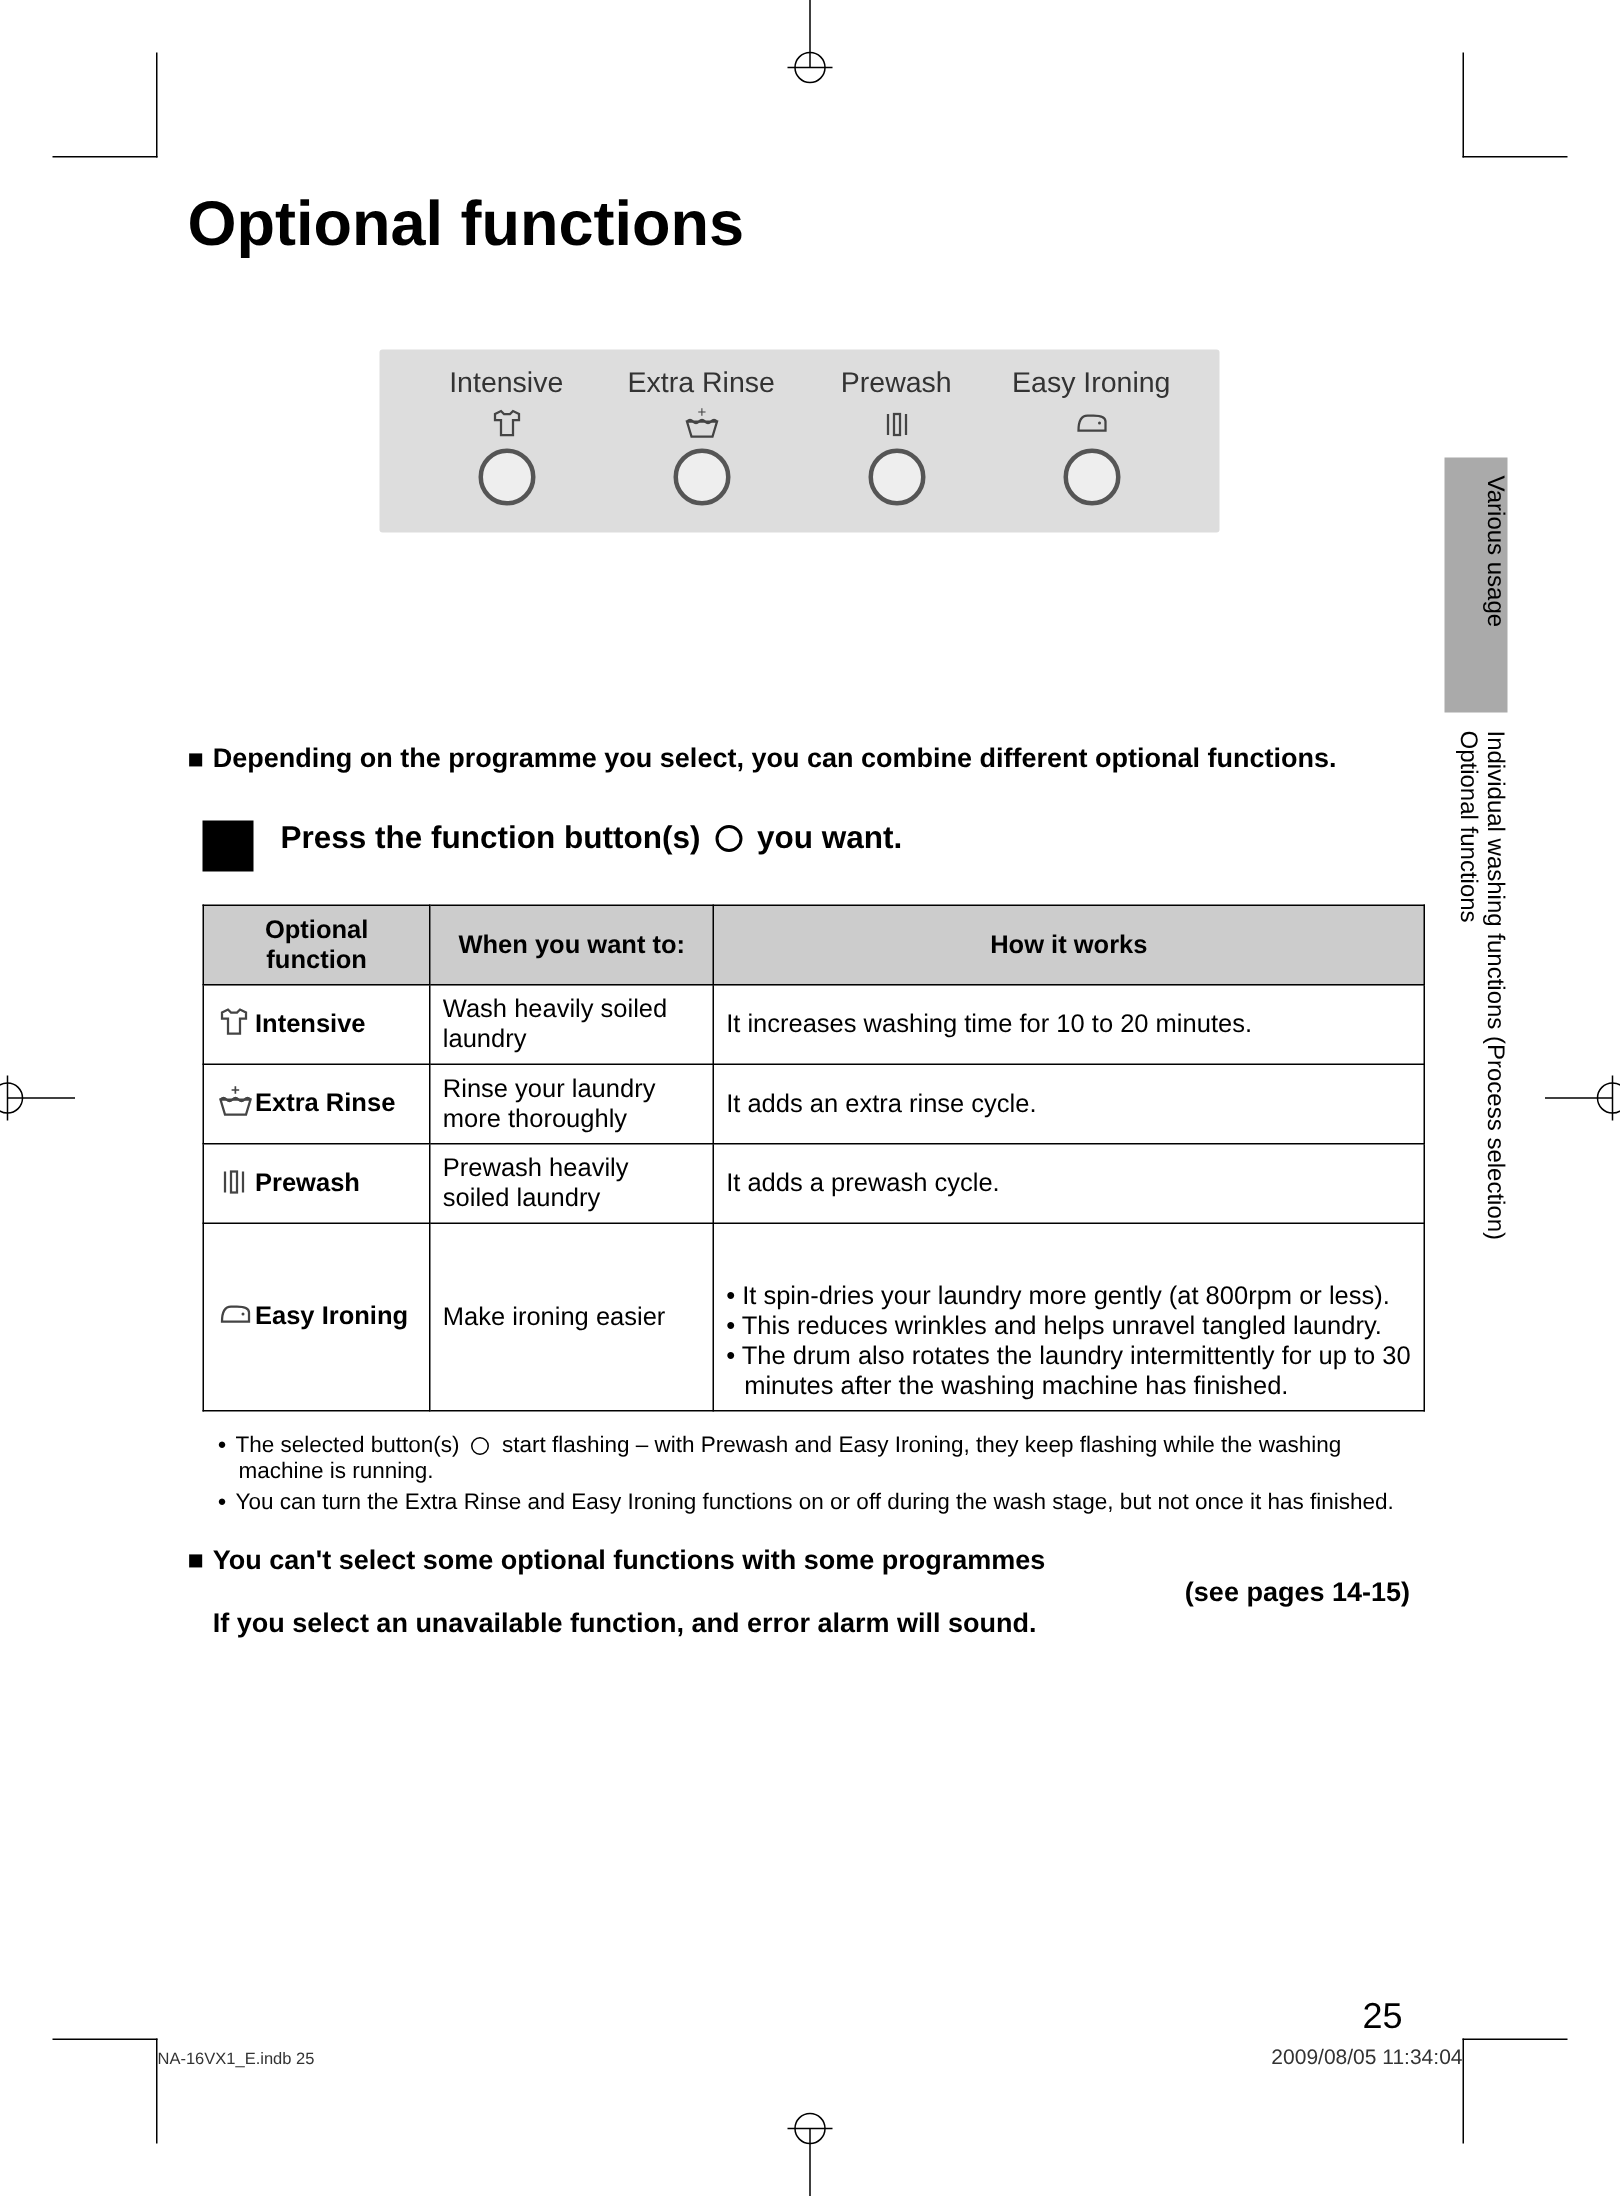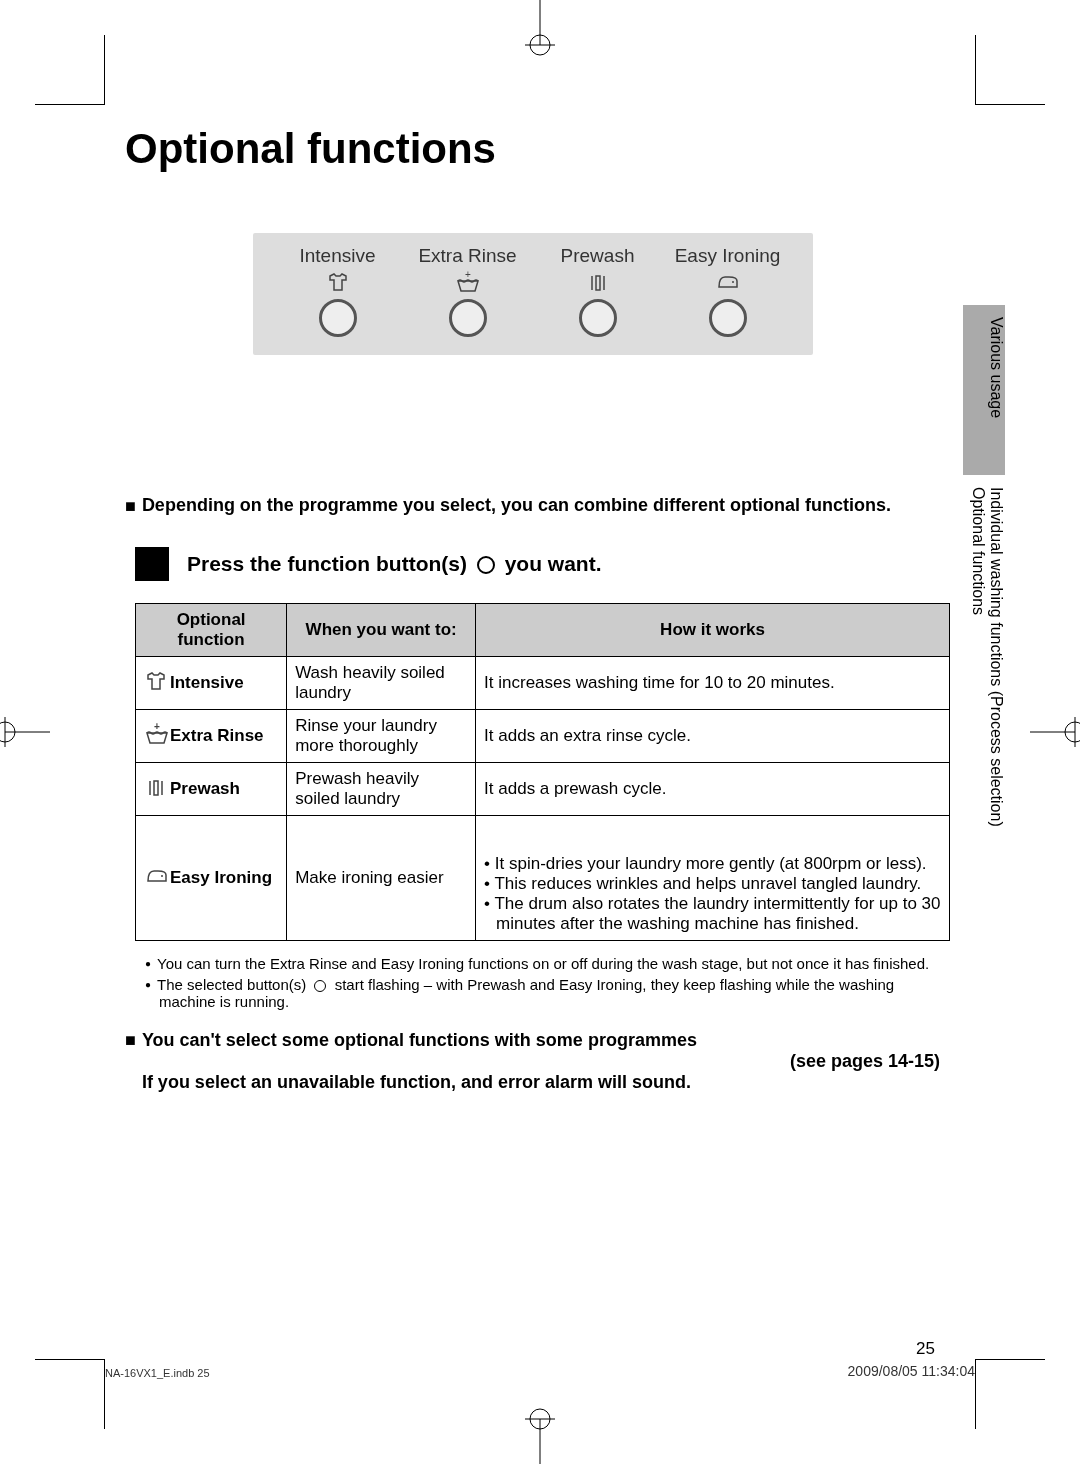--- a/index.html
+++ b/index.html
@@ -89,21 +89,20 @@
   }
   .intro {
     font-size: 18px;
     font-weight: bold;
     margin-bottom: 30px;
     display: flex;
   }
   .intro .sq { font-size: 18px; margin-right: 6px; line-height: 22px;}
   .step-row {
     display: flex;
-    align-items: center;
     margin-bottom: 22px;
     margin-left: 10px;
   }
   .step-sq {
     width: 34px; height: 34px; background: #000; margin-right: 18px;
   }
   .step-text { font-size: 21px; font-weight: bold; }
   .circ-inline {
     display: inline-block;
     width: 18px; height: 18px;
@@ -143,21 +142,21 @@
     display: flex;
     margin-left: 0;
   }
   .warn .sq { margin-right: 6px; }
   .warn-body { flex: 1; }
   .warn-body .c { text-align: right; }
   .pagenum {
     position: absolute;
     bottom: 30px;
     right: 70px;
-    font-size: 17px;
+    font-size: 24px;
   }
   .footer-left {
     position: absolute;
     bottom: 10px;
     left: 30px;
     font-size: 11px;
     color: #333;
   }
   .footer-right {
     position: absolute;
@@ -310,22 +309,22 @@
                 <li>It spin-dries your laundry more gently (at 800rpm or less).</li>
                 <li>This reduces wrinkles and helps unravel tangled laundry.</li>
                 <li>The drum also rotates the laundry intermittently for up to 30 minutes after the washing machine has finished.</li>
               </ul>
             </td>
           </tr>
         </tbody>
     </table>
 
     <ul class="notes" id="notes">
+        <li>The selected button(s) <span class="circ-inline" style="width:12px;height:12px;border-width:1.5px"></span> start flashing – with Prewash and Easy Ironing, they keep flashing while the washing machine is running.</li>
         <li>You can turn the Extra Rinse and Easy Ironing functions on or off during the wash stage, but not once it has finished.</li>
-        <li>The selected button(s) <span class="circ-inline" style="width:12px;height:12px;border-width:1.5px"></span> start flashing – with Prewash and Easy Ironing, they keep flashing while the washing machine is running.</li>
       </ul>
 
     <div class="warn">
       <span class="sq">■</span>
       <div class="warn-body">
         <div>You can't select some optional functions with some programmes</div>
         <div class="c">(see pages 14-15)</div>
         <div>If you select an unavailable function, and error alarm will sound.</div>
       </div>
     </div>

